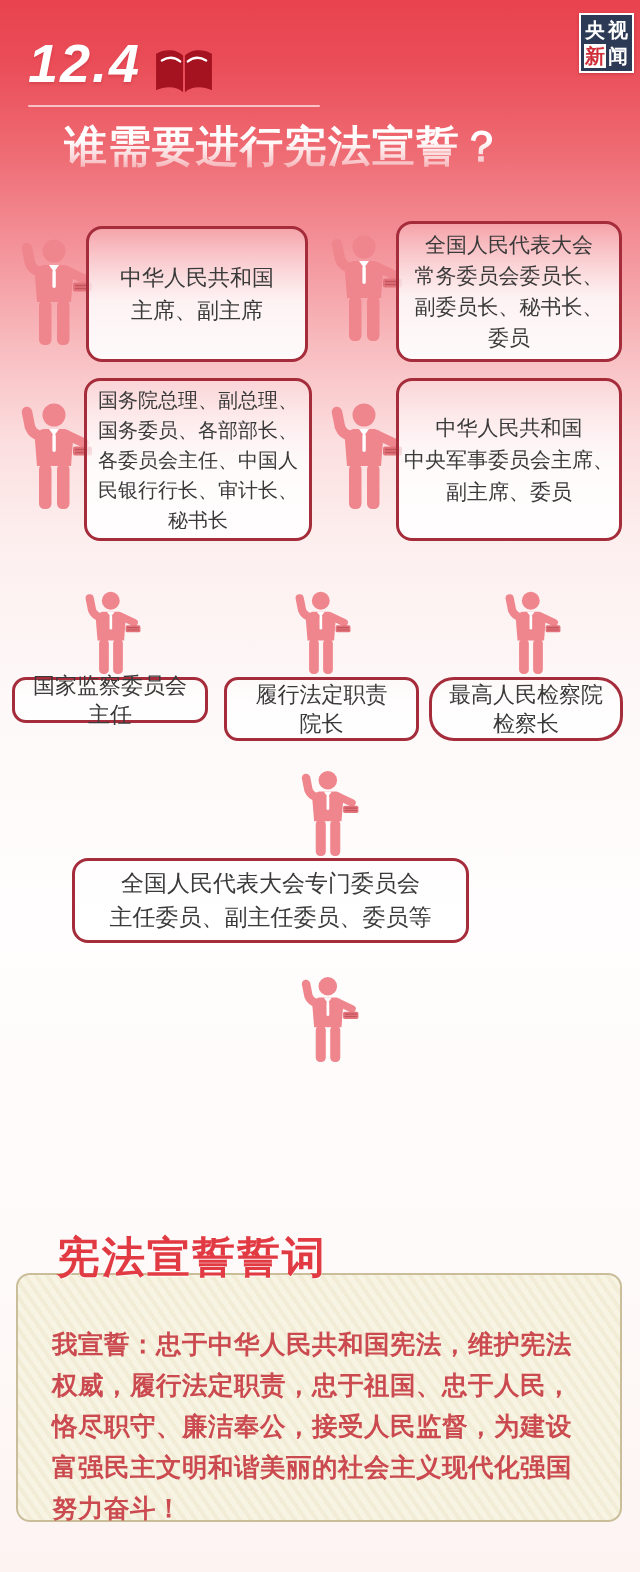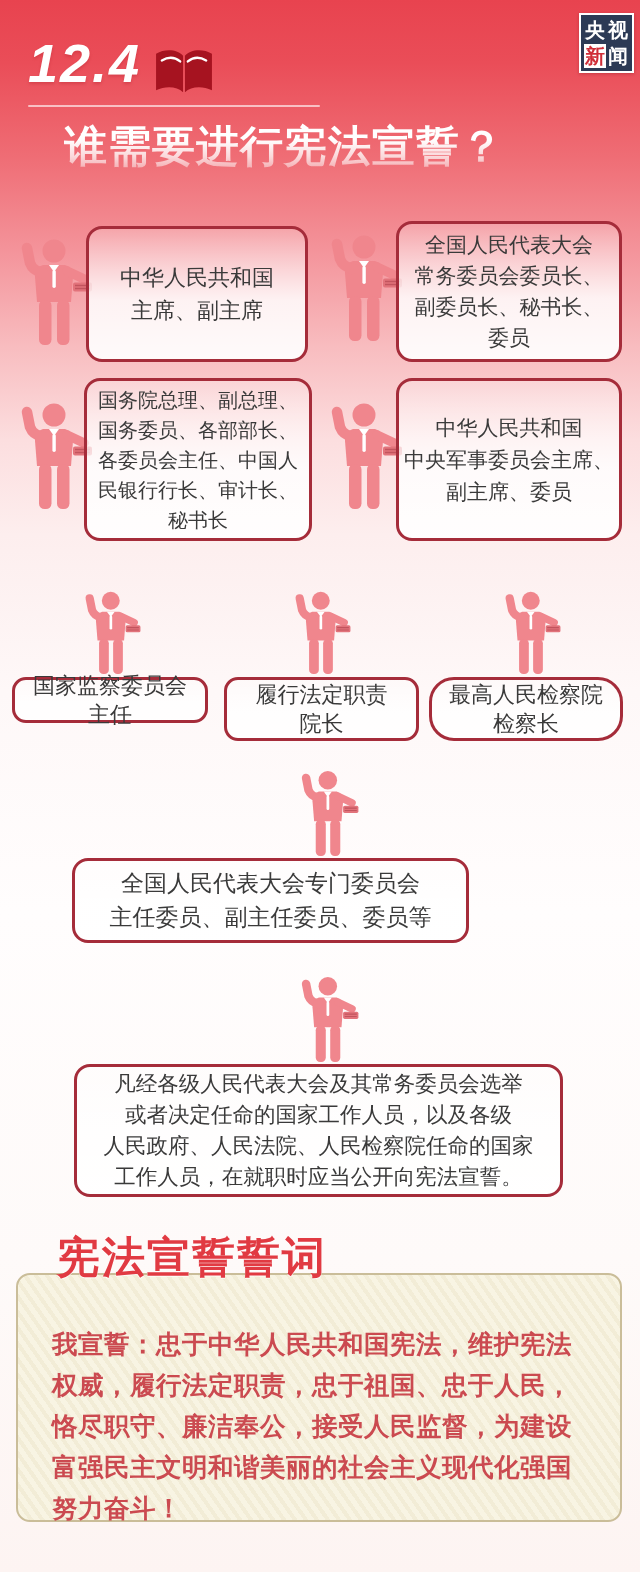--- a/index.html
+++ b/index.html
@@ -270,26 +270,20 @@
 院长</div>
   </div>
   <div class="abs rbox" style="left:429px;top:677px;width:194px;height:64px;border-radius:25px;">
     <div class="btxt" style="font-size:22px;line-height:29px;">最高人民检察院
 检察长</div>
   </div>
   <div class="abs rbox" style="left:72px;top:858px;width:397px;height:85px;">
     <div class="btxt" style="font-size:23px;line-height:34px;">全国人民代表大会专门委员会
 主任委员、副主任委员、委员等</div>
   </div>
-  <div class="abs rbox" style="left:74px;top:1064px;width:489px;height:133px;">
-    <div class="btxt" style="font-size:21.5px;line-height:31px;">凡经各级人民代表大会及其常务委员会选举
-或者决定任命的国家工作人员，以及各级
-人民政府、人民法院、人民检察院任命的国家
-工作人员，在就职时应当公开向宪法宣誓。</div>
-  </div>
 
   <div class="abs oath-panel" style="left:16px;top:1273px;width:606px;height:249px;border-radius:14px;">
     <div class="oath-text" style="padding:49px 22px 0 34px;">我宣誓：忠于中华人民共和国宪法，维护宪法
 权威，履行法定职责，忠于祖国、忠于人民，
 恪尽职守、廉洁奉公，接受人民监督，为建设
 富强民主文明和谐美丽的社会主义现代化强国
 努力奋斗！</div>
   </div>
   <div class="abs oath-title" style="left:57px;top:1236px;">宪法宣誓誓词</div>
 

